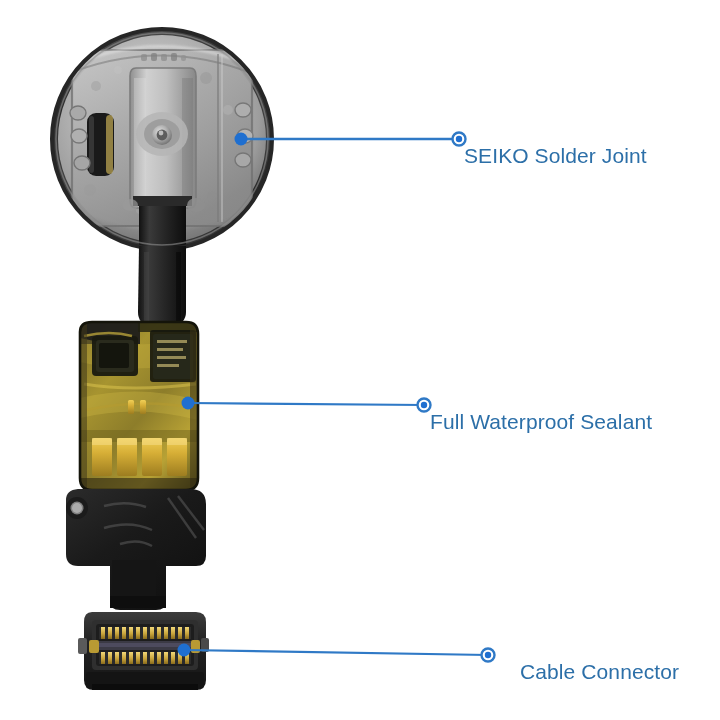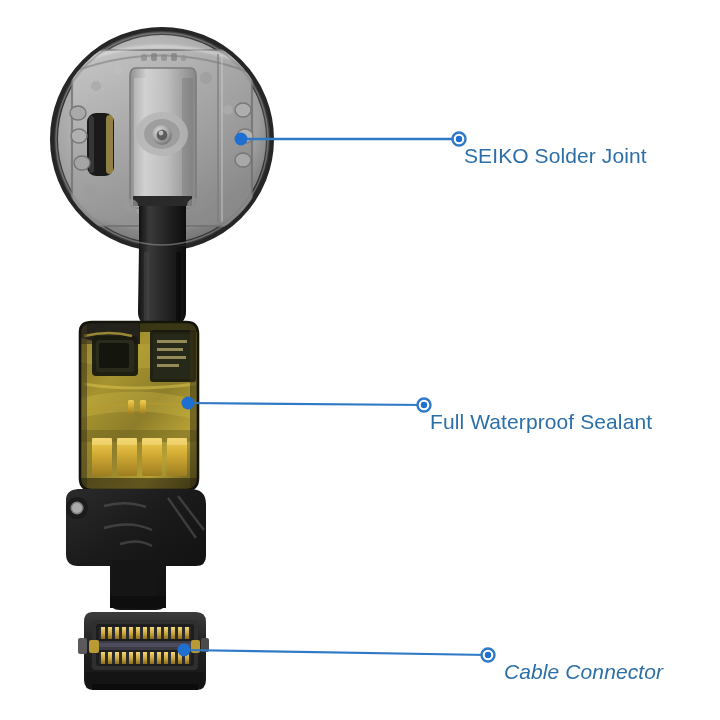--- a/index.html
+++ b/index.html
@@ -29,21 +29,21 @@
     color: #2c6fa8;
     font-family: "Liberation Sans", sans-serif;
     font-size: 21px;
     letter-spacing: 0.1px;
     white-space: nowrap;
     line-height: 1;
     margin-top: 17px;
   }
   #label-seiko   { left: 464px; top: 128px; }
   #label-sealant { left: 430px; top: 394px; }
-  #label-cable   { left: 504px; top: 644px; font-style: italic; }
+  #label-cable   { left: 520px; top: 644px; }
 </style>
 </head>
 <body>
 
 <div id="stage">
 
   <svg class="svg-layer" viewBox="0 0 720 720">
     <defs>
       <radialGradient id="discMetal" cx="45%" cy="38%" r="72%">
         <stop offset="0%" stop-color="#d6d6d6"></stop>

